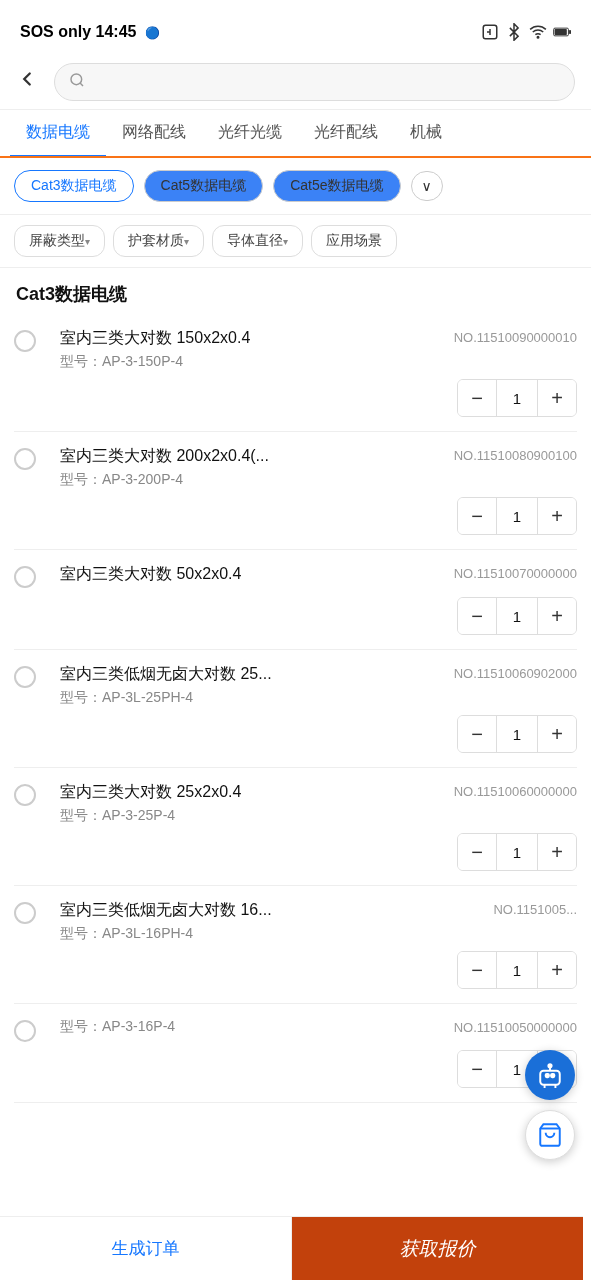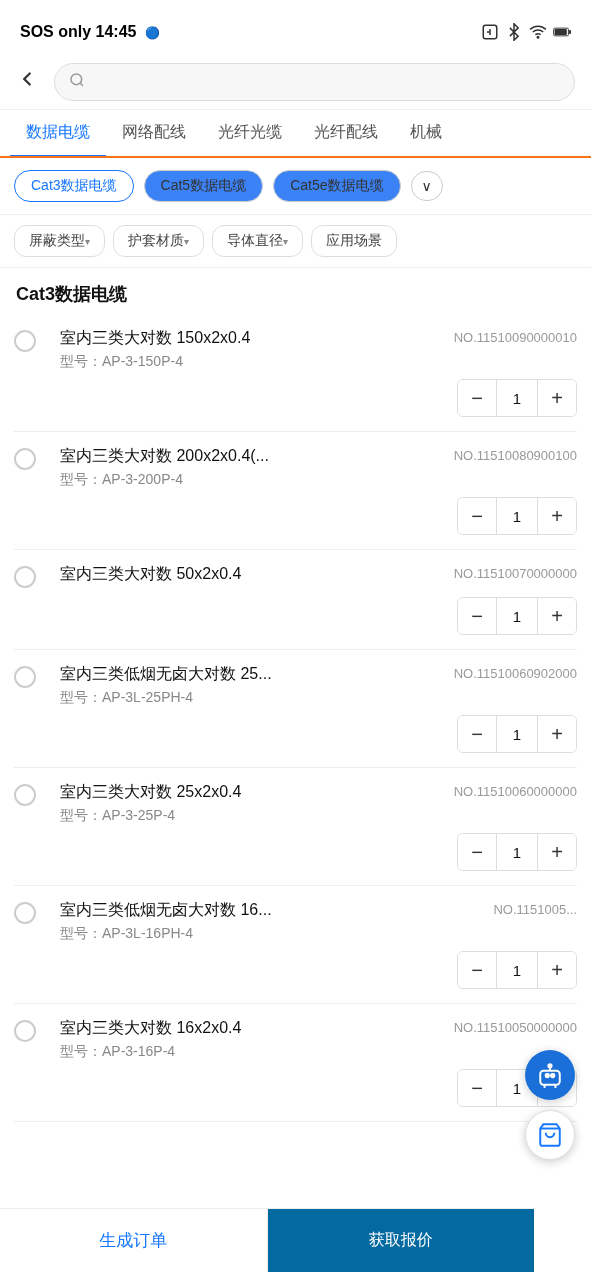--- a/index.html
+++ b/index.html
@@ -259,46 +259,47 @@
       justify-content: center;
       color: #fff;
       font-size: 22px;
       cursor: pointer;
       box-shadow: 0 2px 10px rgba(0,0,0,0.2);
     }
 
     
     .bottom-bar {
       position: fixed;
-      bottom: 8px;
+      bottom: 0;
       left: 0;
-      width: 534px;
+      width: 583px;
       display: flex;
       height: 64px;
       border-top: 1px solid #eee;
       background: #fff;
     }
     .btn-order {
       flex: 1;
       background: #fff;
       color: #1677ff;
       border: none;
       font-size: 17px;
       font-weight: 500;
       cursor: pointer;
       border-right: 1px solid #eee;
     }
     .btn-quote {
       flex: 1;
-      background: #0369a1;
+      background: #c2410c;
       color: #fff;
       border: none;
-      font-size: 16px;
+      font-size: 19px;
       font-weight: 500;
       cursor: pointer;
+      font-style: italic;
     }
   </style>
 </head>
 <body>
 
 <div class="status-bar">
   <div class="status-left">
     <span>SOS only 14:45</span>
     <span style="font-size:12px;margin-left:4px;">🔵</span>
   </div>
@@ -497,21 +498,20 @@
         <div class="qty-val">1</div>
         <button class="qty-btn">+</button>
       </div>
     </div>
   </div>
 
   <div class="product-item" style="margin-bottom:80px;">
     <div class="product-top">
       <div class="radio-circle"></div>
       <div class="product-info">
-        <div class="product-name">室内三类大对数 16x2x0.4</div>
         <div class="product-model">型号：AP-3-16P-4</div>
       </div>
       <div class="product-right">
         <div class="product-no">NO.11510050000000</div>
       </div>
     </div>
     <div style="display:flex;justify-content:flex-end;">
       <div class="quantity-ctrl">
         <button class="qty-btn">−</button>
         <div class="qty-val">1</div>

